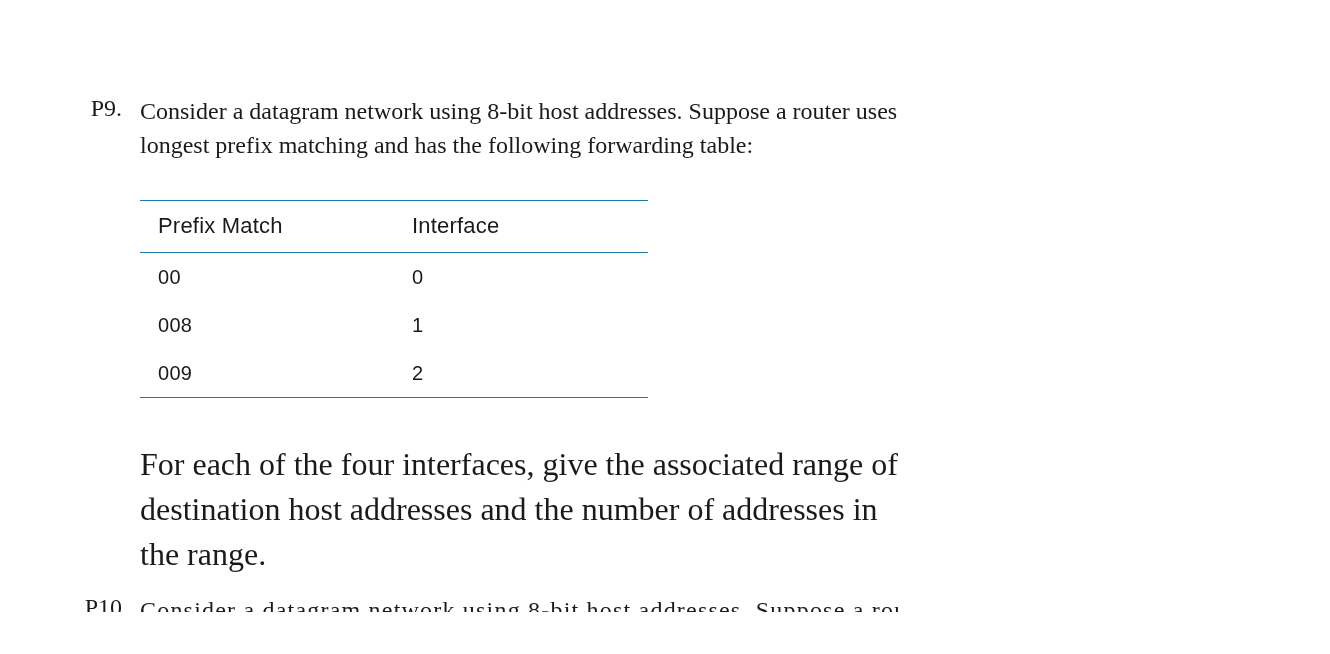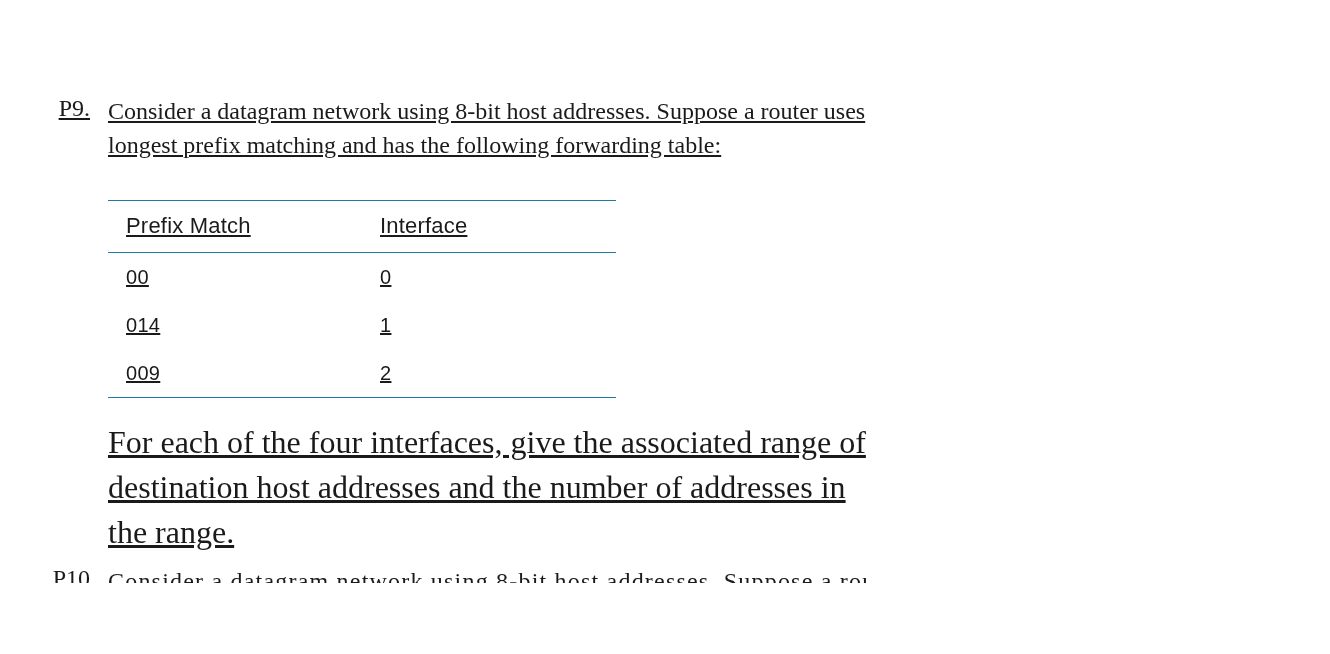--- a/index.html
+++ b/index.html
@@ -9,22 +9,21 @@
     }
     body {
       font-family: Georgia, 'Times New Roman', serif;
       background: #ffffff;
       width: 1330px;
       height: 654px;
       overflow: hidden;
       color: #1a1a1a;
     }
     .page {
-      padding: 95px 60px 0 44px;
-      text-decoration: underline;
+      padding: 95px 60px 0 76px;
     }
     .problem {
       display: flex;
       align-items: flex-start;
     }
     .problem-label {
       font-size: 24px;
       width: 64px;
       flex-shrink: 0;
       text-align: right;
@@ -34,21 +33,21 @@
       flex: 1;
       font-size: 24px;
       line-height: 1.4;
       max-width: 760px;
     }
     .intro-text {
       margin-bottom: 38px;
     }
     .table-wrap {
       width: 508px;
-      margin-bottom: 22px;
+      margin-bottom: 44px;
     }
     table {
       width: 100%;
       border-collapse: collapse;
       font-family: 'Helvetica Neue', Helvetica, Arial, sans-serif;
     }
     thead tr {
       border-top: 1.5px solid #1b7ba5;
       border-bottom: 1.5px solid #1b7ba5;
     }
@@ -74,21 +73,21 @@
       font-stretch: condensed;
       letter-spacing: 0.3px;
     }
     .outro-text {
       font-size: 32px;
       line-height: 1.4;
     }
     .cutoff-row {
       display: flex;
       align-items: flex-start;
-      margin-top: 11px;
+      margin-top: 18px;
     }
     .cutoff-label {
       font-size: 24px;
       width: 64px;
       flex-shrink: 0;
       text-align: right;
       padding-right: 18px;
       overflow: hidden;
       height: 18px;
     }
@@ -120,21 +119,21 @@
               <th>Prefix Match</th>
               <th>Interface</th>
             </tr>
           </thead>
           <tbody>
             <tr>
               <td>00</td>
               <td>0</td>
             </tr>
             <tr>
-              <td>014</td>
+              <td>008</td>
               <td>1</td>
             </tr>
             <tr>
               <td>009</td>
               <td>2</td>
             </tr>
           </tbody>
         </table>
       </div>
 

